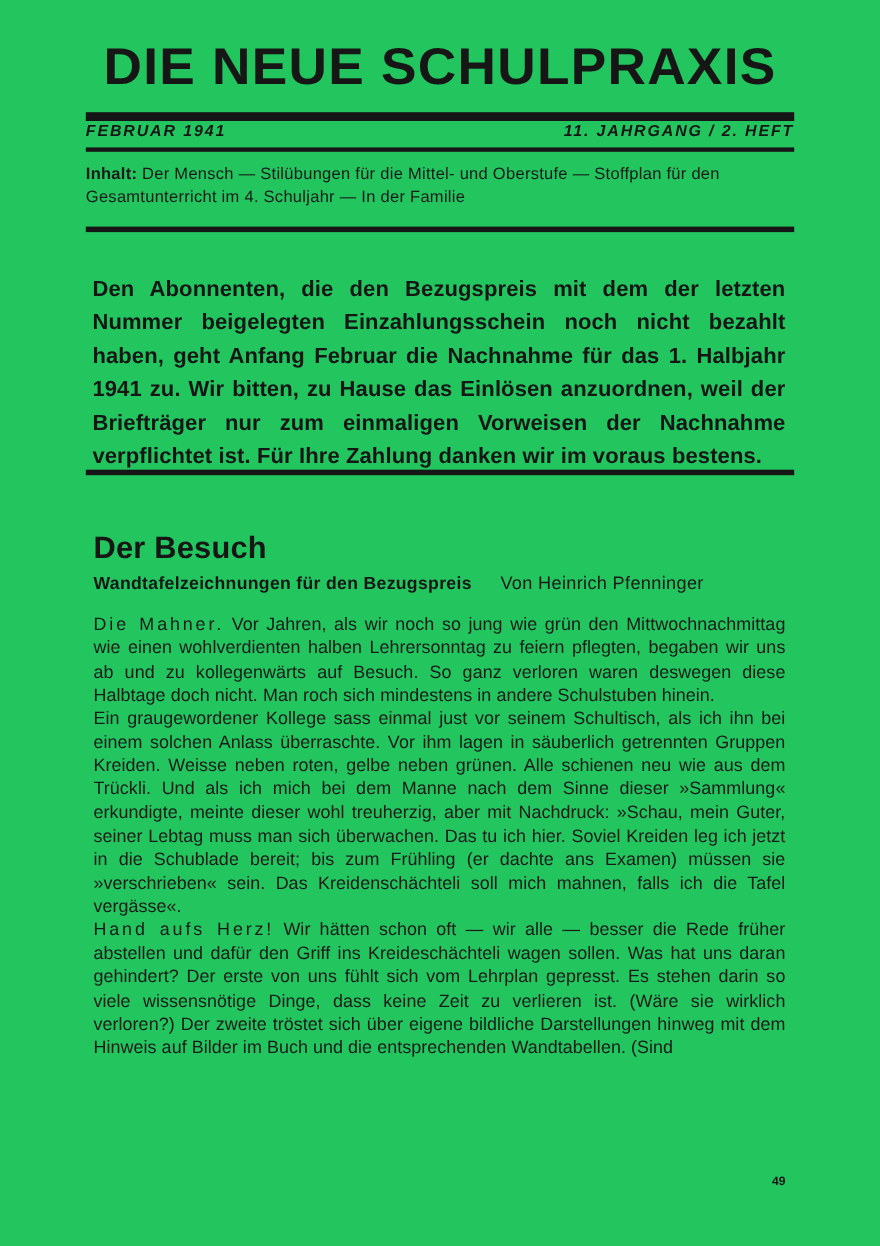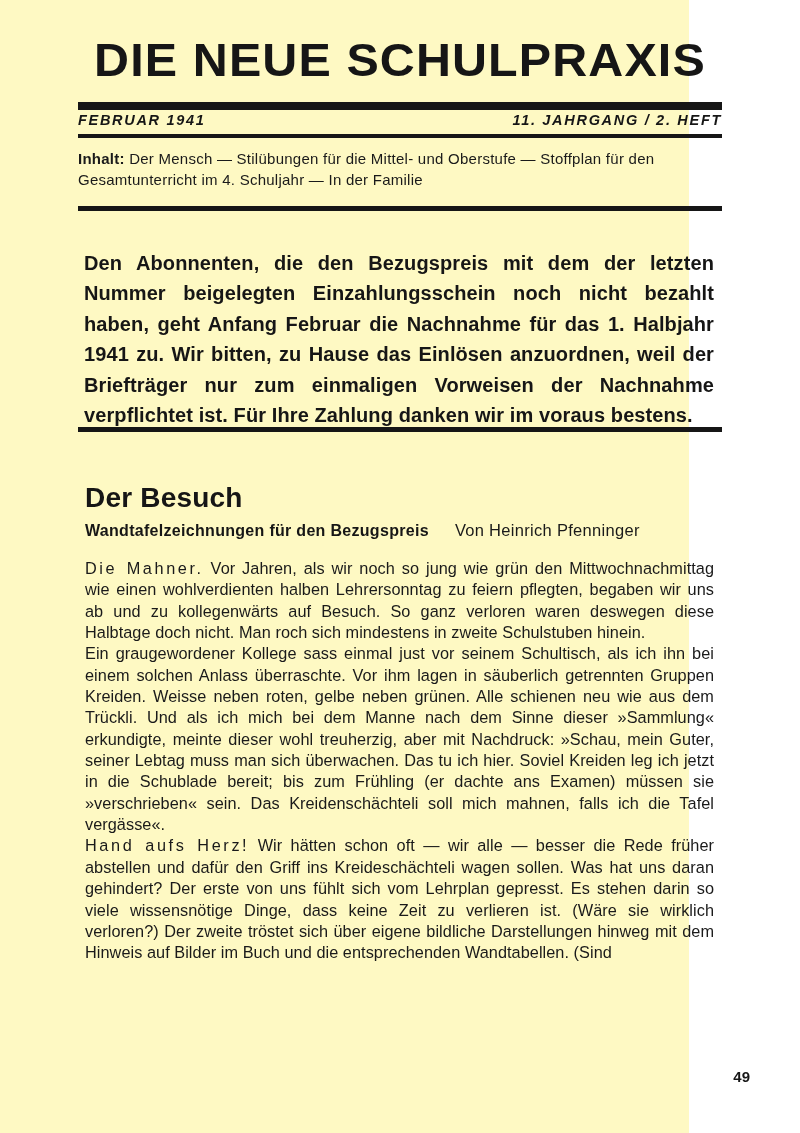--- a/index.html
+++ b/index.html
@@ -13,23 +13,23 @@
     height: 1133px;
     position: relative;
     font-family: "Liberation Sans", sans-serif;
     color: #111111;
     overflow: hidden;
   }
 
   .page {
     position: absolute;
     left: 0; top: 0;
-    width: 689px;
+    width: 800px;
     height: 1133px;
-    background: #fef9c3;
+    background: #22c55e;
   }
 
   
   .masthead {
     position: absolute;
     left: 78px;
     top: 33px;
     width: 644px;
     text-align: center;
   }
@@ -169,23 +169,22 @@
   }
 
   
   .folio {
     position: absolute;
     left: 0;
     top: 1068px;
     width: 714px;
     text-align: right;
     font-weight: 700;
-    font-size: 15px;
-    color: #161616;
-    padding-left: 36px;
+    font-size: 11px;
+    color: #161616;
   }
 </style>
 </head>
 <body>
 
 <div class="page">
 
   <div class="masthead">
     <div class="masthead-title">DIE NEUE SCHULPRAXIS</div>
   </div>
@@ -212,20 +211,20 @@
   <div class="rule rule-medium rule-notice-bot"></div>
 
   <div class="article-title">Der Besuch</div>
 
   <div class="article-subline">
     <span class="article-subtitle">Wandtafelzeichnungen für den Bezugspreis</span>
     <span class="article-byline">Von Heinrich Pfenninger</span>
   </div>
 
   <div class="body-text" id="body-text">
-      <p><span class="lead">Die Mahner.</span><span> Vor Jahren, als wir noch so jung wie grün den Mittwochnachmittag wie einen wohlverdienten halben Lehrersonntag zu feiern pflegten, begaben wir uns ab und zu kollegenwärts auf Besuch. So ganz verloren waren deswegen diese Halbtage doch nicht. Man roch sich mindestens in zweite Schulstuben hinein.</span></p>
+      <p><span class="lead">Die Mahner.</span><span> Vor Jahren, als wir noch so jung wie grün den Mittwochnachmittag wie einen wohlverdienten halben Lehrersonntag zu feiern pflegten, begaben wir uns ab und zu kollegenwärts auf Besuch. So ganz verloren waren deswegen diese Halbtage doch nicht. Man roch sich mindestens in andere Schulstuben hinein.</span></p>
       <p><span>Ein graugewordener Kollege sass einmal just vor seinem Schultisch, als ich ihn bei einem solchen Anlass überraschte. Vor ihm lagen in säuberlich getrennten Gruppen Kreiden. Weisse neben roten, gelbe neben grünen. Alle schienen neu wie aus dem Trückli. Und als ich mich bei dem Manne nach dem Sinne dieser »Sammlung« erkundigte, meinte dieser wohl treuherzig, aber mit Nachdruck: »Schau, mein Guter, seiner Lebtag muss man sich überwachen. Das tu ich hier. Soviel Kreiden leg ich jetzt in die Schublade bereit; bis zum Frühling (er dachte ans Examen) müssen sie »verschrieben« sein. Das Kreidenschächteli soll mich mahnen, falls ich die Tafel vergässe«.</span></p>
       <p><span class="lead">Hand aufs Herz!</span><span> Wir hätten schon oft — wir alle — besser die Rede früher abstellen und dafür den Griff ins Kreideschächteli wagen sollen. Was hat uns daran gehindert? Der erste von uns fühlt sich vom Lehrplan gepresst. Es stehen darin so viele wissensnötige Dinge, dass keine Zeit zu verlieren ist. (Wäre sie wirklich verloren?) Der zweite tröstet sich über eigene bildliche Darstellungen hinweg mit dem Hinweis auf Bilder im Buch und die entsprechenden Wandtabellen. (Sind</span></p>
     </div>
 
   <div class="folio">49</div>
 
 </div>
 
 </body></html>

